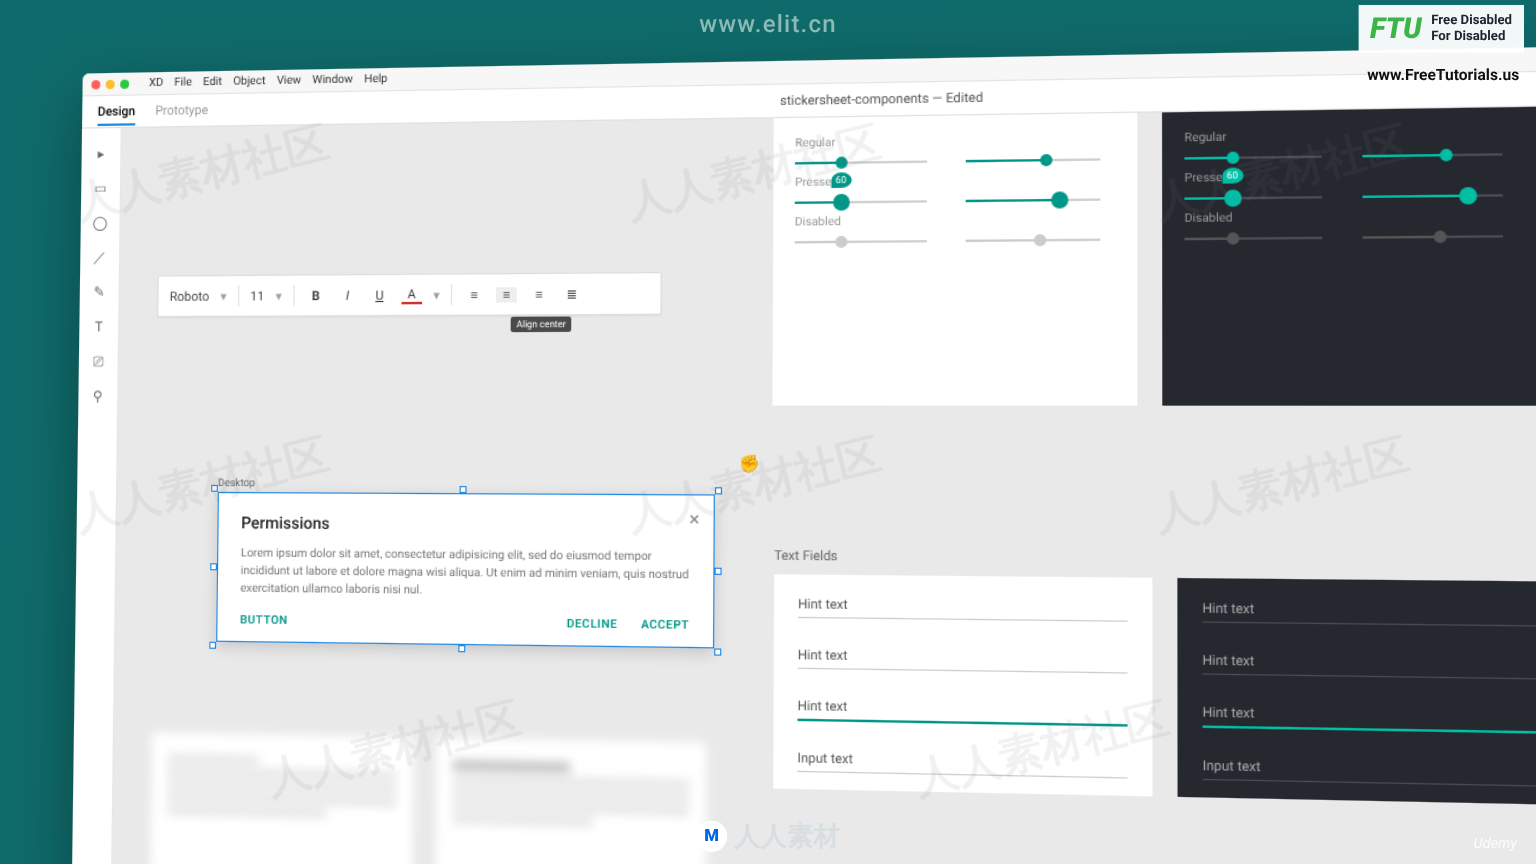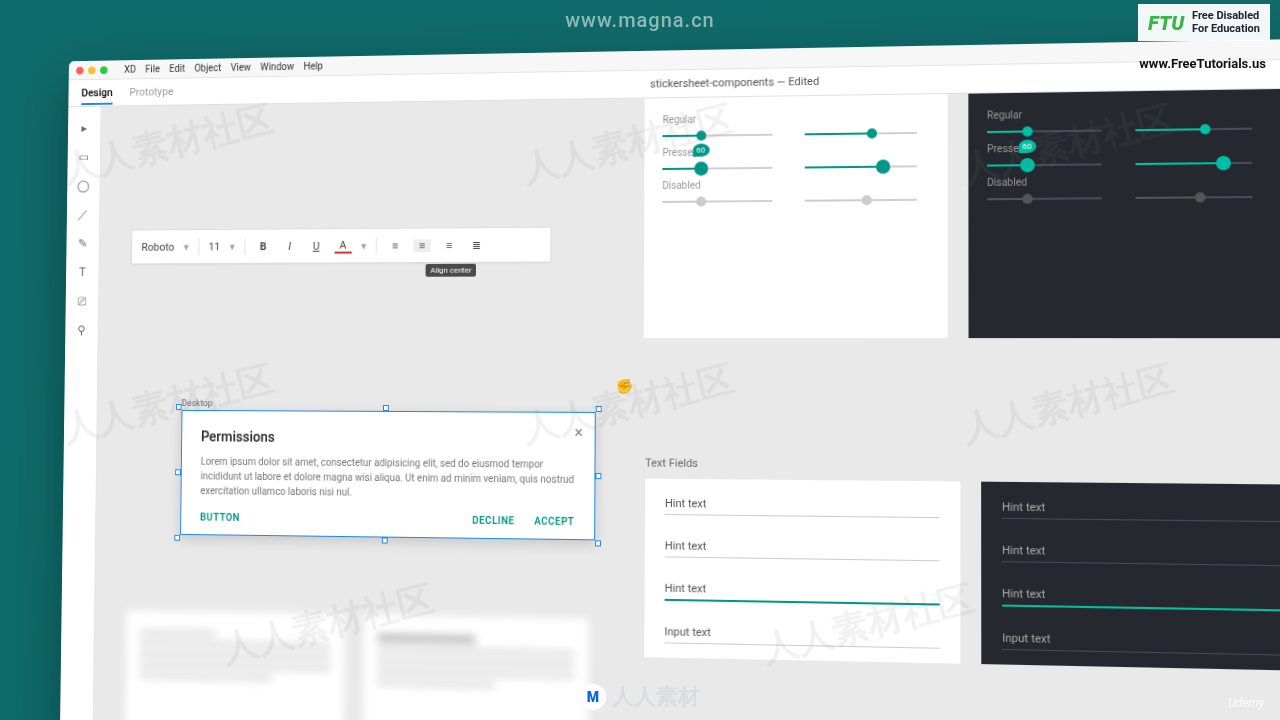--- a/index.html
+++ b/index.html
@@ -81,21 +81,21 @@
 .tf-dark .tfield.focus { border-bottom-color:#00bfa5; }
 
 
 .blur-cards { position:absolute; top:520px; left:34px; width:480px; height:160px; filter:blur(4px); display:flex; gap:20px; }
 .blur-cards .card { flex:1; background:#fff; border-radius:2px; padding:14px; }
 .blur-cards .line { height:6px; background:#ddd; margin:5px 0; border-radius:2px; }
 
 
 .watermark-top { position:absolute; top:8px; left:50%; transform:translateX(-50%); color:#8bbab7; font-size:20px; letter-spacing:1px; font-weight:500; }
 .ftu { position:absolute; top:4px; right:10px; background:rgba(255,255,255,.95); padding:6px 10px; display:flex; gap:8px; align-items:center; }
-.ftu .logo { font-size:20px; font-weight:900; color:#3bb54a; font-style:italic; }
+.ftu .logo { font-size:24px; font-weight:900; color:#3bb54a; font-style:italic; }
 .ftu .txt { font-size:11px; font-weight:700; color:#223; line-height:1.15; }
 .ftu-url { position:absolute; top:56px; right:14px; font-size:13px; font-weight:700; color:#111; }
 .renren { position:absolute; bottom:8px; left:50%; transform:translateX(-50%); color:#d7dde0; font-size:22px; font-weight:700; display:flex; align-items:center; gap:6px; }
 .renren .circ { width:26px; height:26px; border-radius:50%; background:#fff; display:flex; align-items:center; justify-content:center; color:#0066e6; font-weight:900; font-size:14px; }
 .wm-stamp { position:absolute; color:rgba(120,120,120,.10); font-size:36px; font-weight:700; transform:rotate(-14deg); pointer-events:none; }
 .udemy { position:absolute; bottom:10px; right:16px; color:#fff; font-size:12px; font-style:italic; opacity:.85; }
 </style>
 </head>
 <body>
 
@@ -301,26 +301,26 @@
 
 <div class="wm-stamp" style="top:120px;left:60px">人人素材社区</div>
 <div class="wm-stamp" style="top:120px;left:520px">人人素材社区</div>
 <div class="wm-stamp" style="top:120px;left:960px">人人素材社区</div>
 <div class="wm-stamp" style="top:380px;left:60px">人人素材社区</div>
 <div class="wm-stamp" style="top:380px;left:520px">人人素材社区</div>
 <div class="wm-stamp" style="top:380px;left:960px">人人素材社区</div>
 <div class="wm-stamp" style="top:600px;left:220px">人人素材社区</div>
 <div class="wm-stamp" style="top:600px;left:760px">人人素材社区</div>
 
-<div class="watermark-top">www.magna.cn</div>
+<div class="watermark-top">www.elit.cn</div>
 <div class="ftu">
   <div class="logo">FTU</div>
   <div class="txt">
       <div>Free Disabled</div>
-      <div>For Education</div>
+      <div>For Disabled</div>
     </div>
 </div>
 <div class="ftu-url">www.FreeTutorials.us</div>
 <div class="renren">
   <div class="circ">M</div>
   <span>人人素材</span>
 </div>
 <div class="udemy">Udemy</div>
 
 </body></html>

